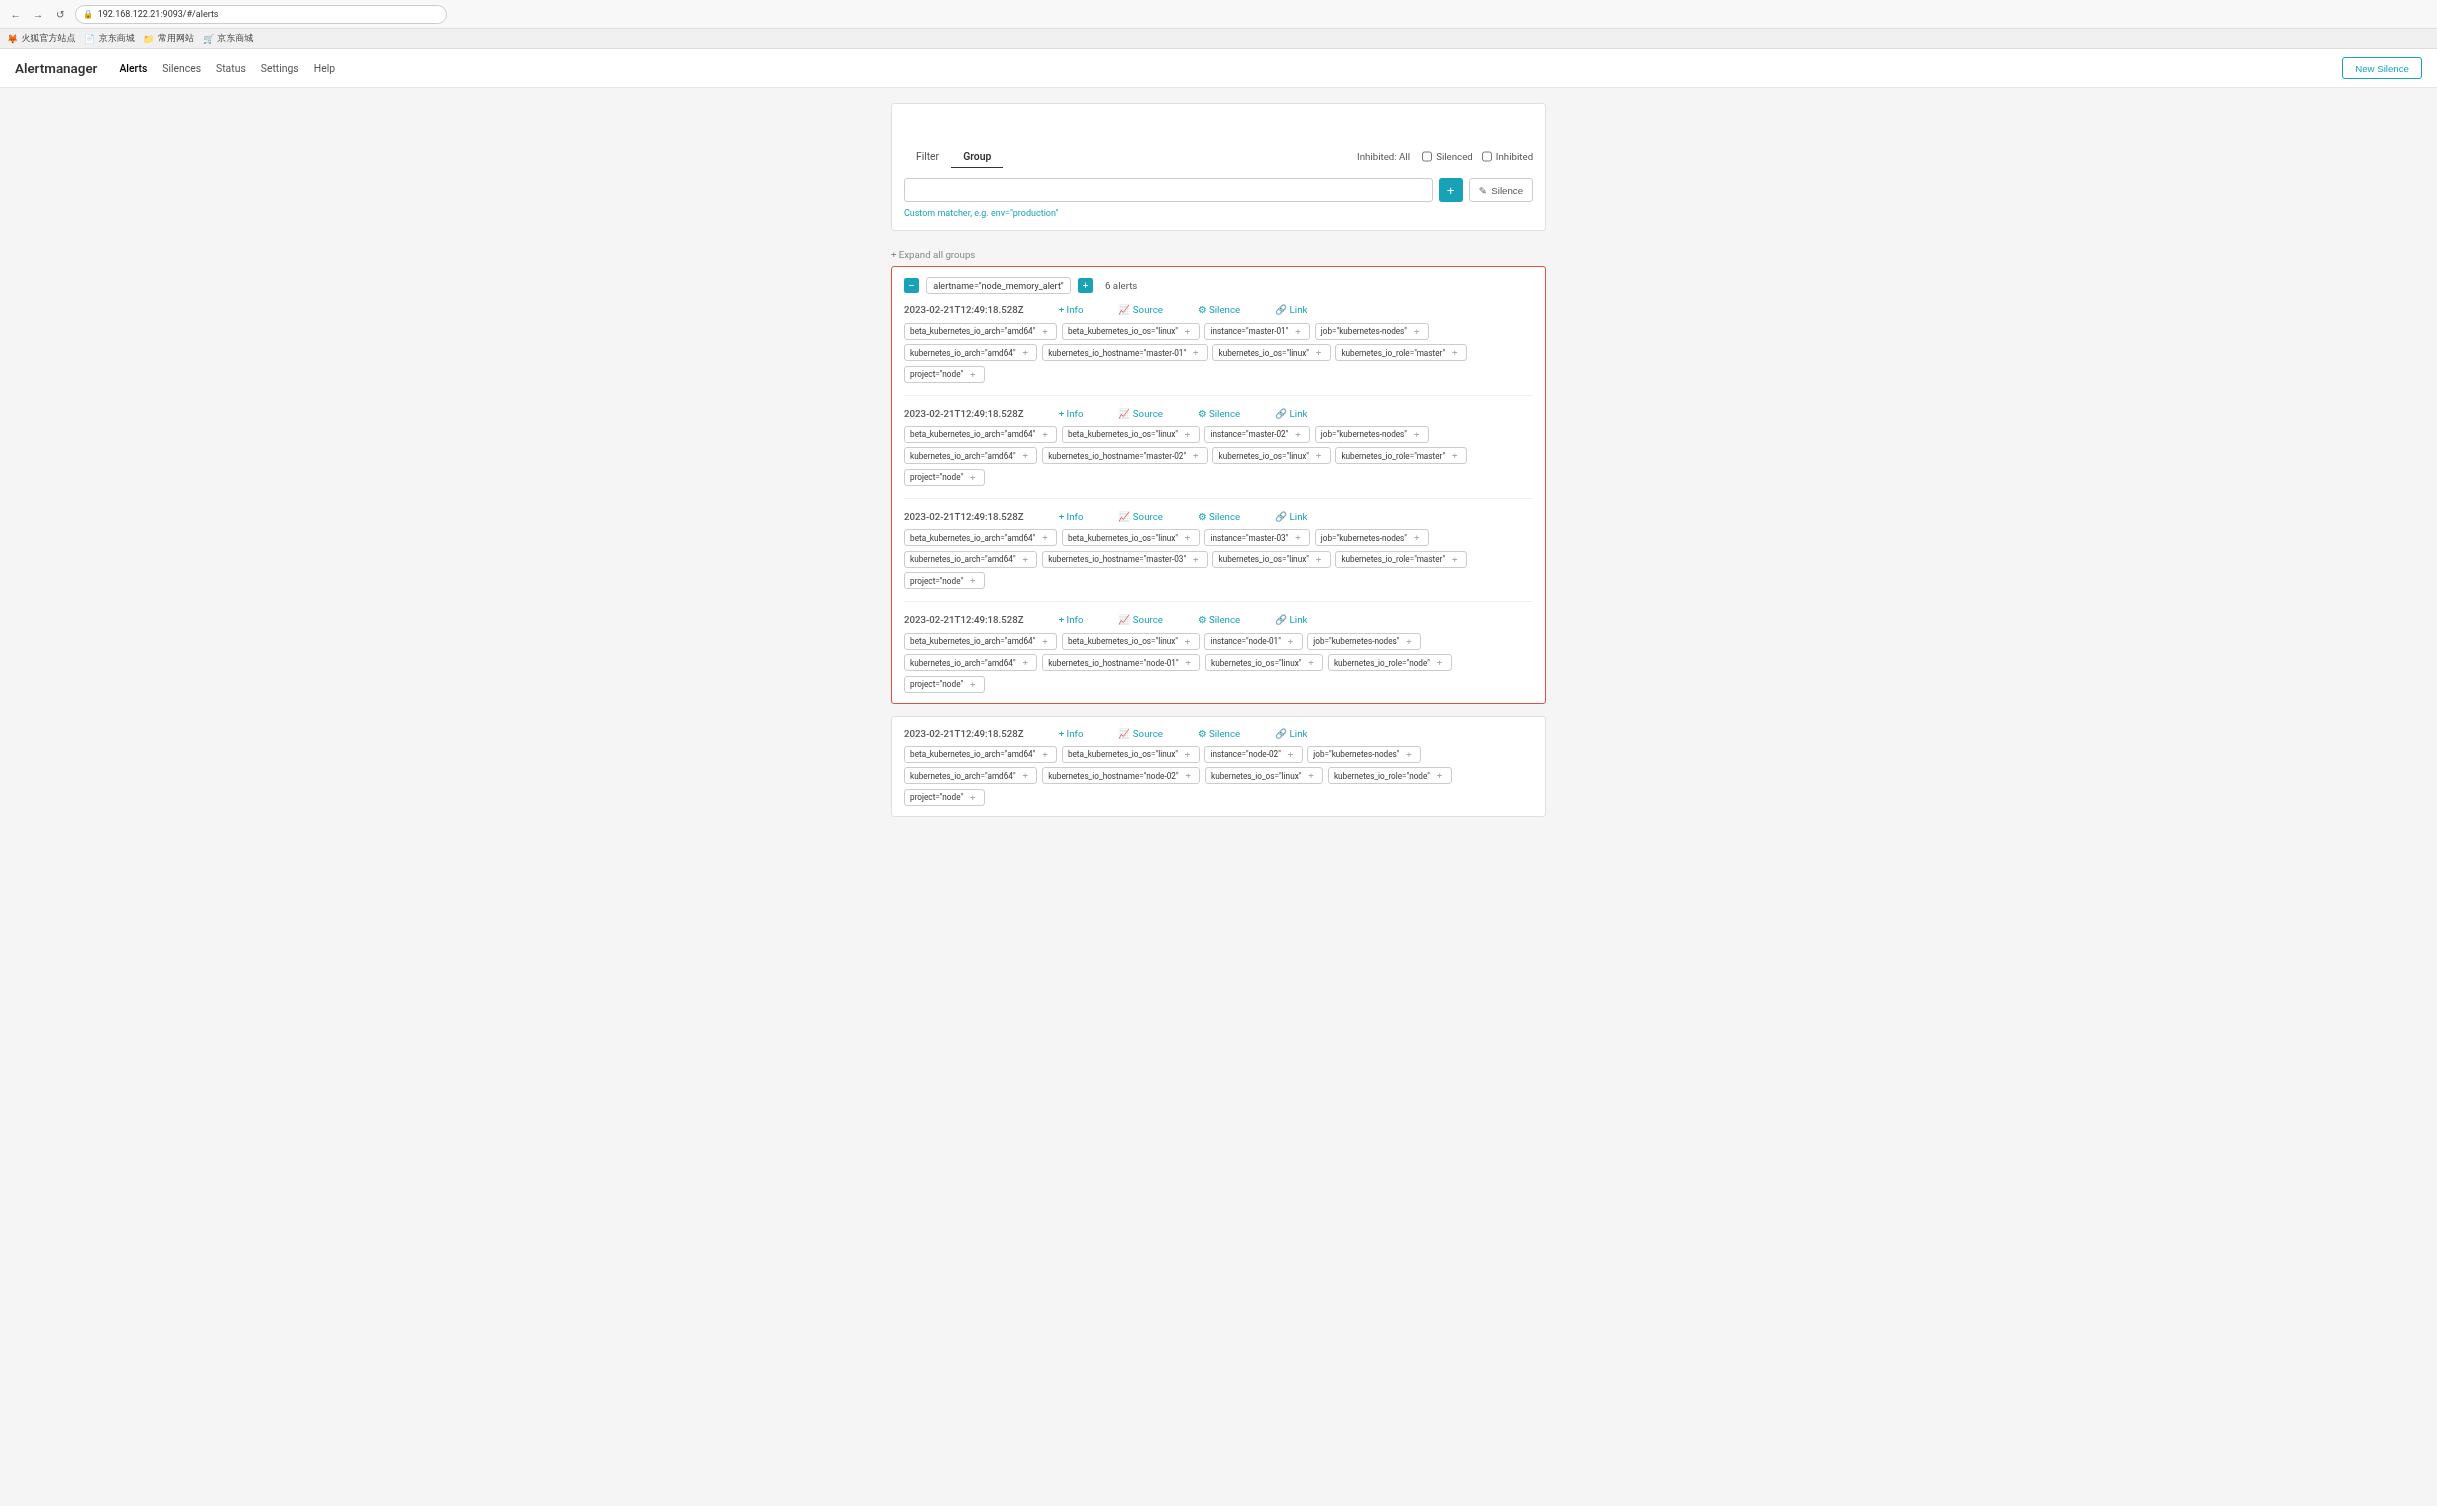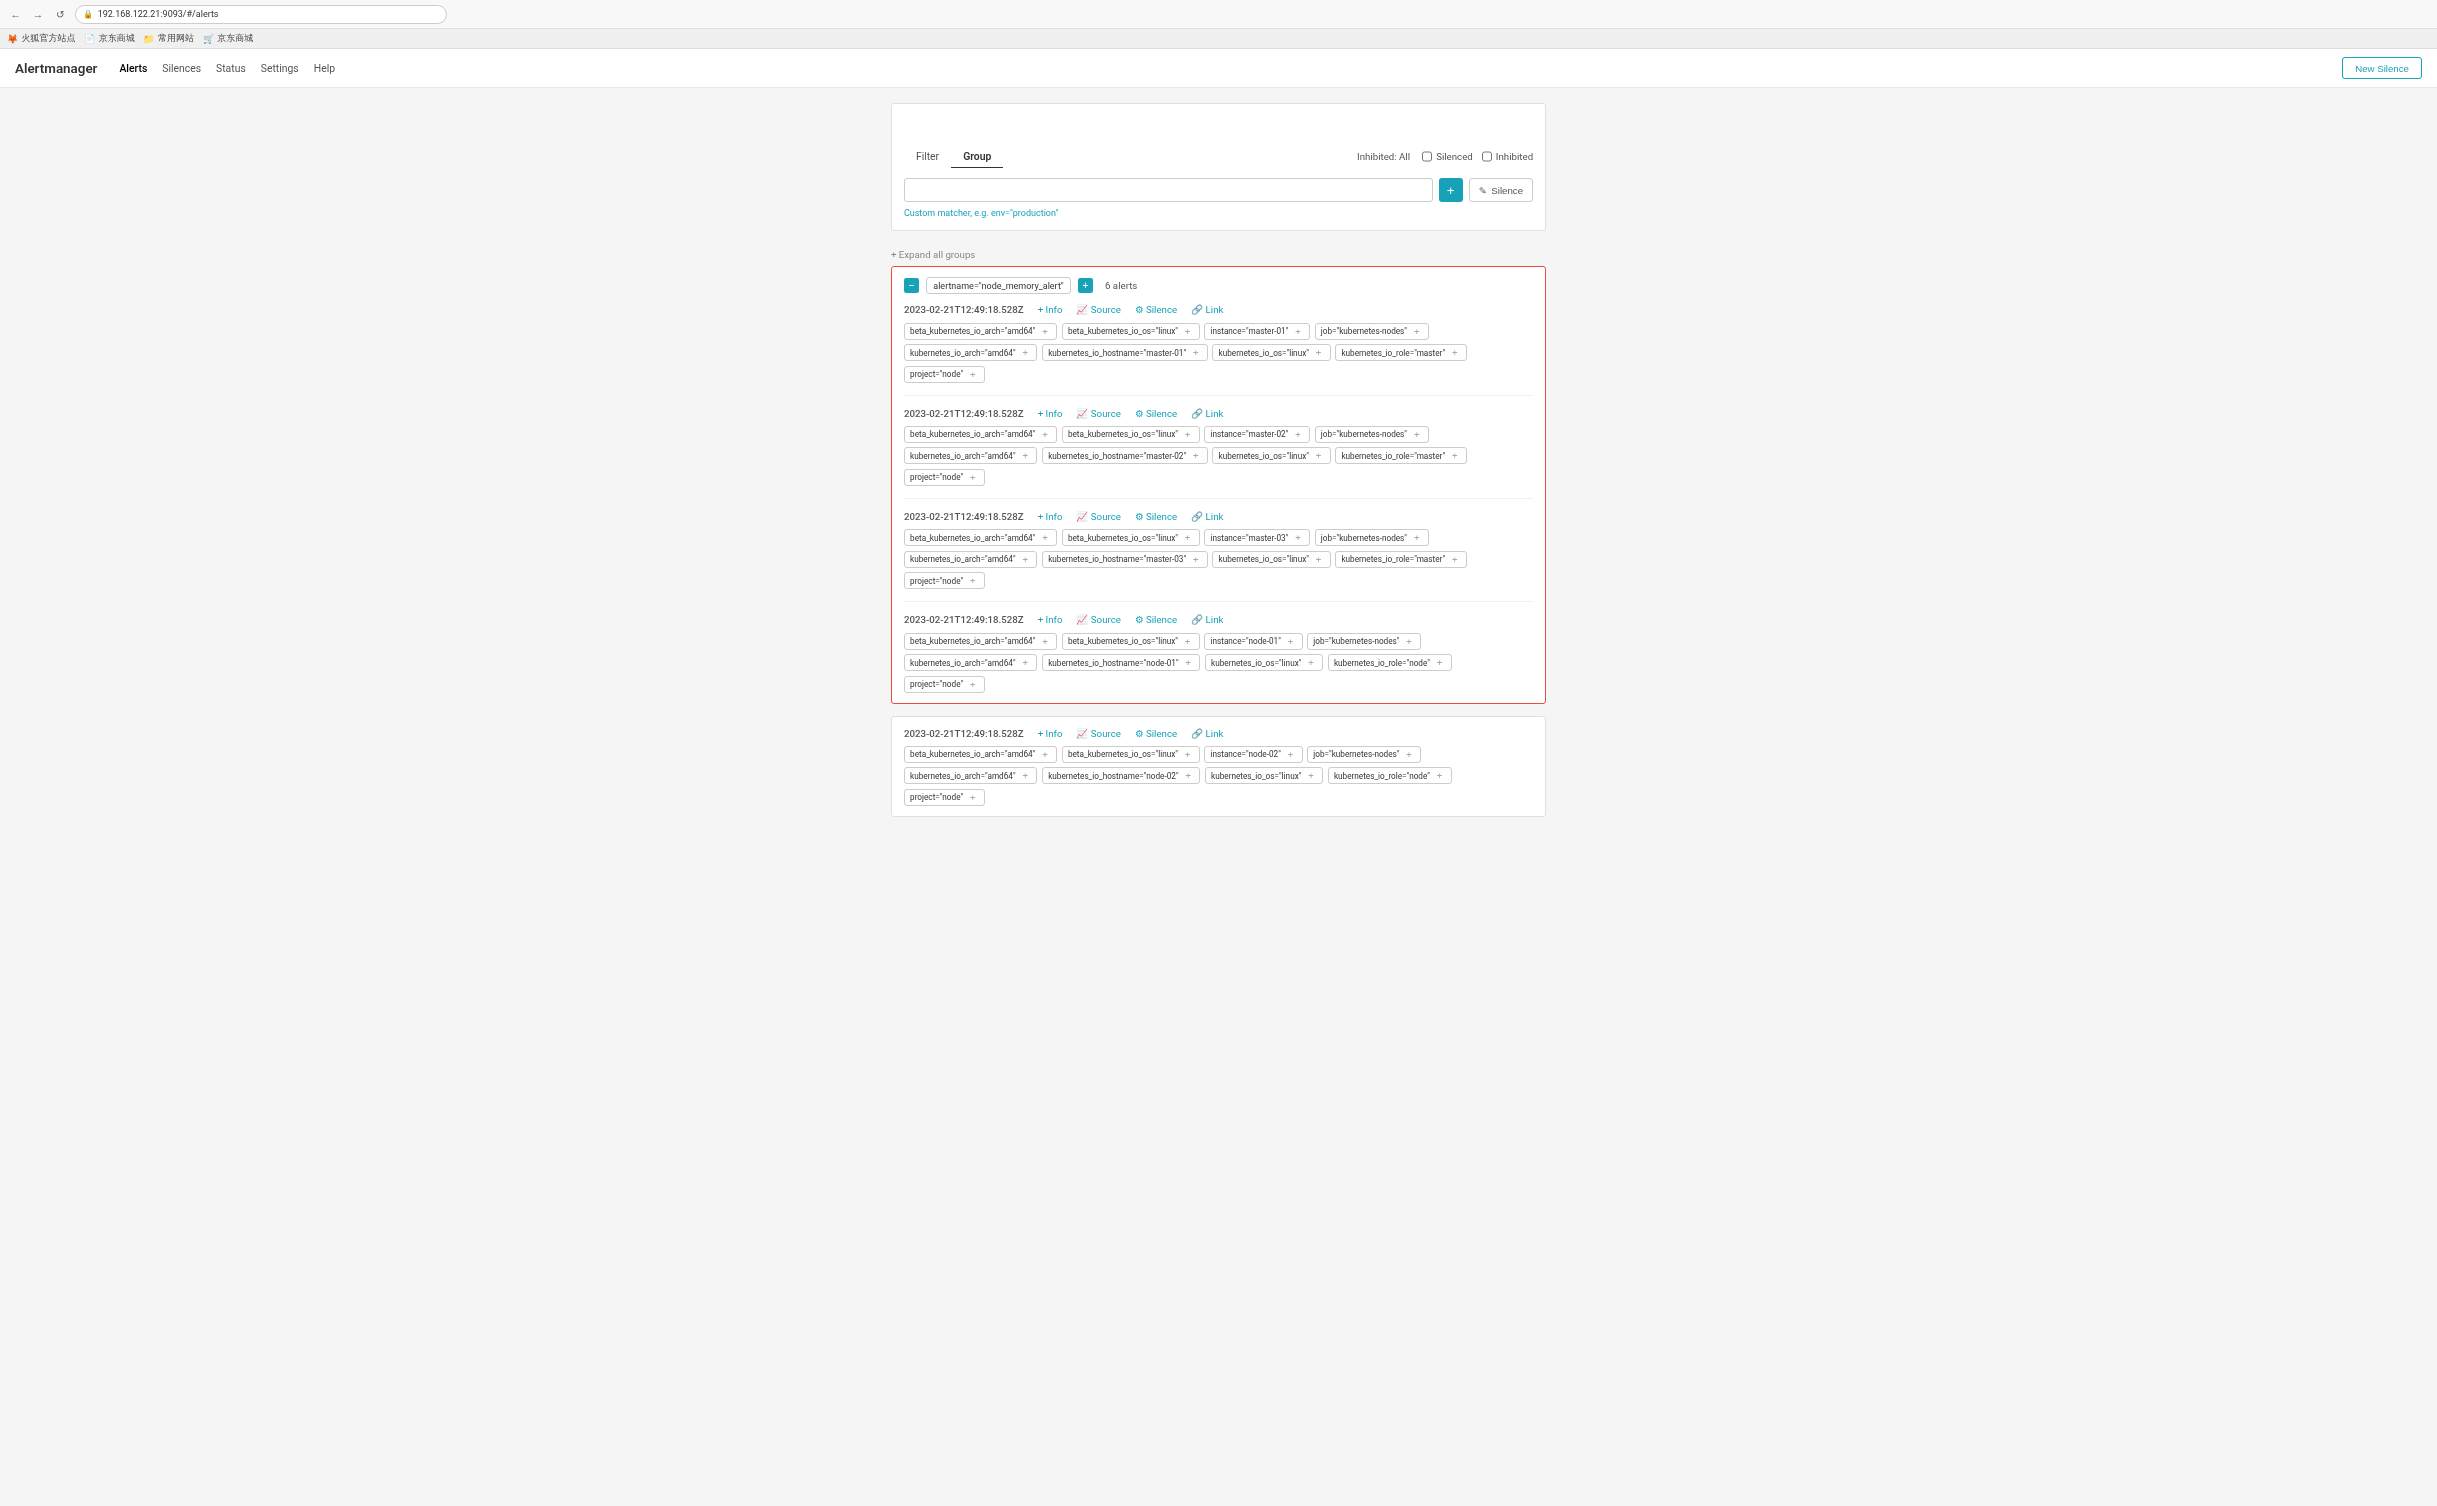--- a/index.html
+++ b/index.html
@@ -50,21 +50,21 @@
     .alert-group-plain { border: 0.7px solid #e0e0e0; border-radius: 3px; margin-bottom: 12px; padding: 10.4px 12px; background: white; }
     .group-header { display: flex; align-items: center; gap: 7.4px; margin-bottom: 10.4px; }
     .collapse-btn { width: 15px; height: 15px; background: #17a2b8; color: white; border: none; border-radius: 2.2px; cursor: pointer; font-size: 10.4px; display: flex; align-items: center; justify-content: center; }
     .group-tag { display: inline-flex; align-items: center; border: 0.7px solid #ccc; border-radius: 3px; padding: 2.2px 6px; font-size: 9px; background: white; gap: 4.5px; }
     .group-add-btn { width: 15px; height: 15px; background: #17a2b8; color: white; border: none; border-radius: 2.2px; cursor: pointer; font-size: 10.4px; display: flex; align-items: center; justify-content: center; }
     .group-count { font-size: 9.7px; color: #555; margin-left: 4.5px; }
 
     
     .alert-item { margin-bottom: 12px; padding-bottom: 12px; border-bottom: 0.7px solid #f0f0f0; }
     .alert-item:last-child { margin-bottom: 0; padding-bottom: 0; border-bottom: none; }
-    .alert-meta { display: flex; align-items: center; gap: 6px; margin-bottom: 7.4px; }
+    .alert-meta { display: flex; align-items: center; gap: 27px; margin-bottom: 7.4px; }
     .alert-timestamp { font-size: 9.7px; color: #555; font-weight: 500; }
     .alert-action { display: flex; align-items: center; gap: 3px; color: #17a2b8; cursor: pointer; font-size: 9.7px; text-decoration: none; margin-left: 8px; }
     .alert-labels { display: flex; flex-wrap: wrap; gap: 4.5px; }
     .label-tag { display: inline-flex; align-items: center; border: 0.7px solid #ccc; border-radius: 3px; padding: 1.5px 5.2px; font-size: 8.2px; background: white; color: #333; gap: 3.7px; }
     .label-tag-add { width: 12px; height: 12px; color: #aaa; cursor: pointer; font-size: 9.7px; display: flex; align-items: center; justify-content: center; }
   </style>
 </head>
 <body>
 
 <div class="browser-chrome">

